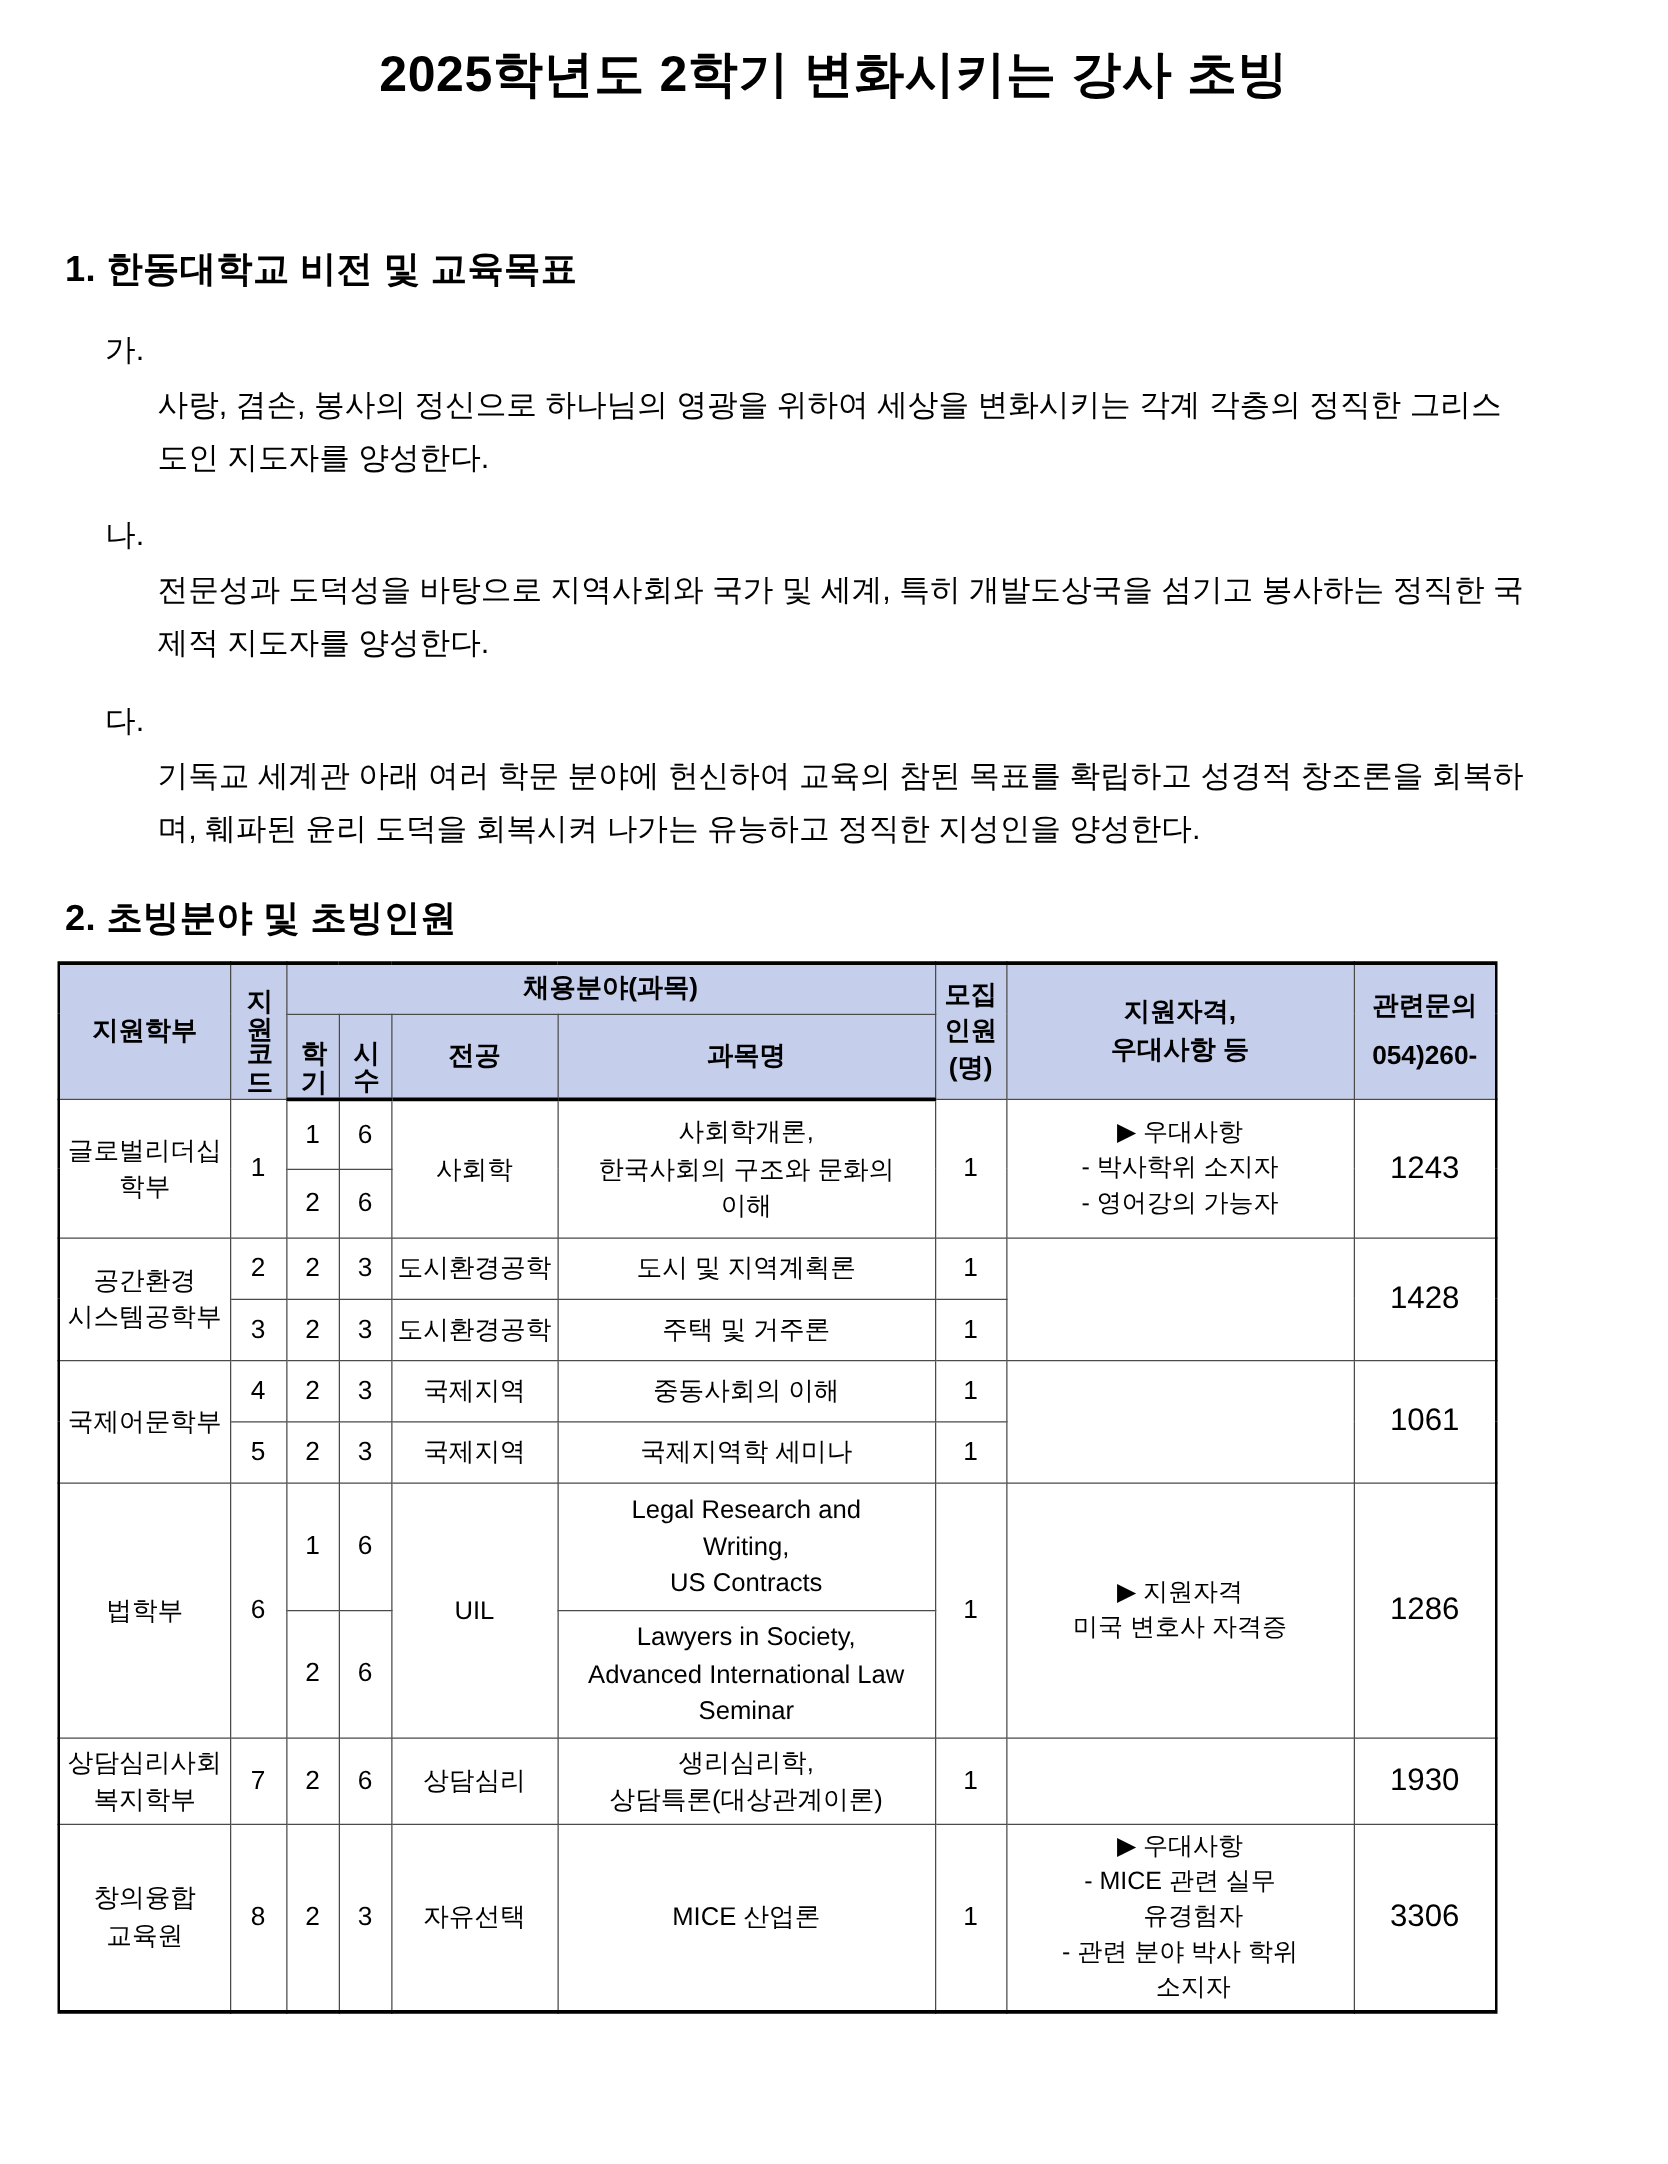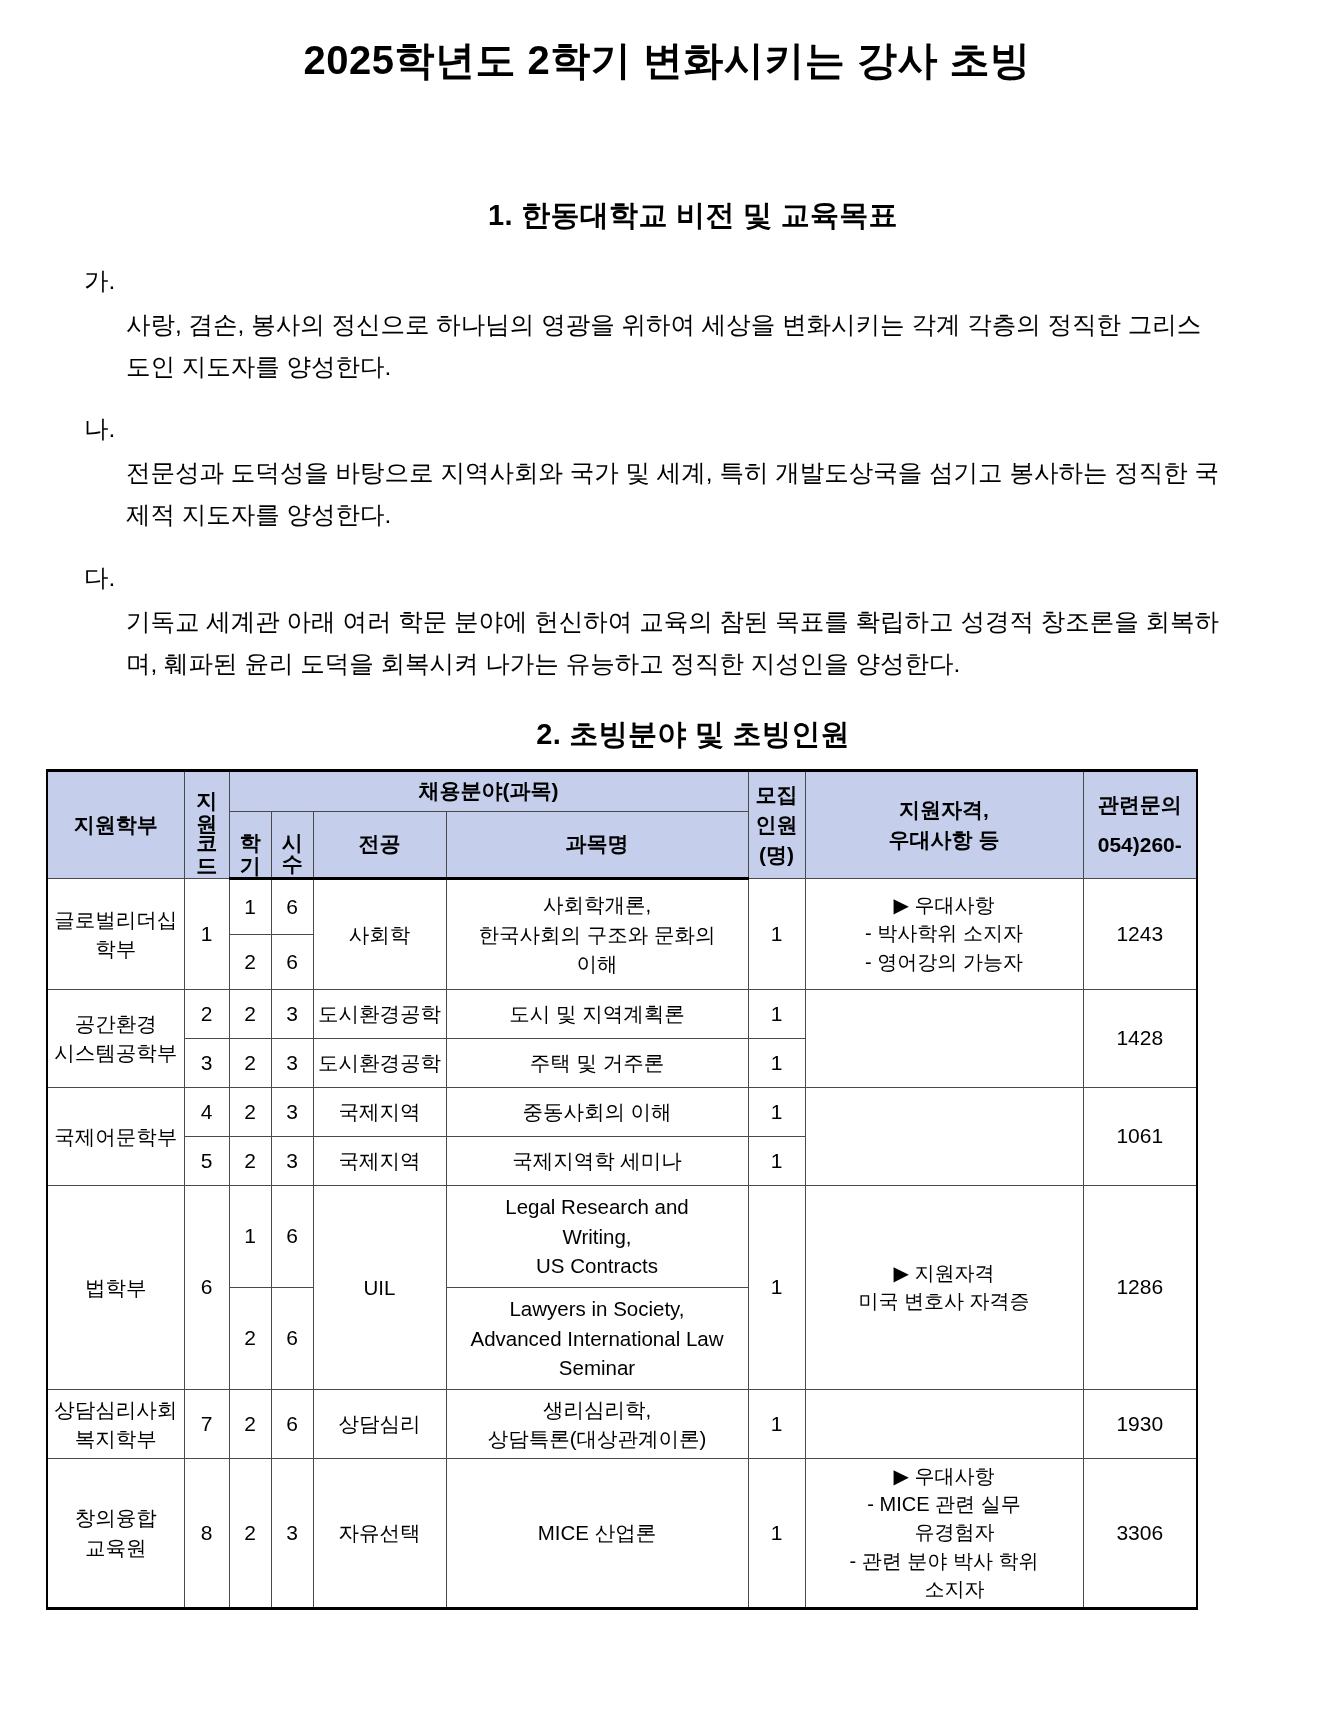--- a/index.html
+++ b/index.html
@@ -29,21 +29,20 @@
     letter-spacing: 0.5px;
     margin-top: 36px;
     margin-bottom: 0;
     line-height: 1.2;
   }
   .section-heading {
     font-size: 29px;
     font-weight: bold;
     margin-left: 52px;
     letter-spacing: 0.3px;
-    text-align: center;
   }
   .section-1 { margin-top: 112px; }
   .section-2 { margin-top: 30px; margin-bottom: 14px; }
 
   .para {
     margin-left: 84px;
     margin-right: 110px;
     margin-top: 20px;
     font-size: 24.5px;
     line-height: 1.72;
@@ -103,21 +102,21 @@
     padding-left: 12px;
     font-size: 20px;
     line-height: 1.55;
   }
   td.qual .qline { white-space: nowrap; }
   td.qual .indent2 { padding-left: 21px; display: block; }
   .en { font-size: 20px; }
   td.subject { font-size: 20.5px; }
   td.dept { font-size: 20.5px; }
   td.num { font-size: 21px; }
-  td.tel { font-size: 21px; }
+  td.tel { font-size: 25px; }
 </style>
 </head>
 <body>
 
 <div class="page">
 
   <h1 class="doc-title">2025학년도 2학기 변화시키는 강사 초빙</h1>
 
   <h2 class="section-heading section-1">1. 한동대학교 비전 및 교육목표</h2>
 

